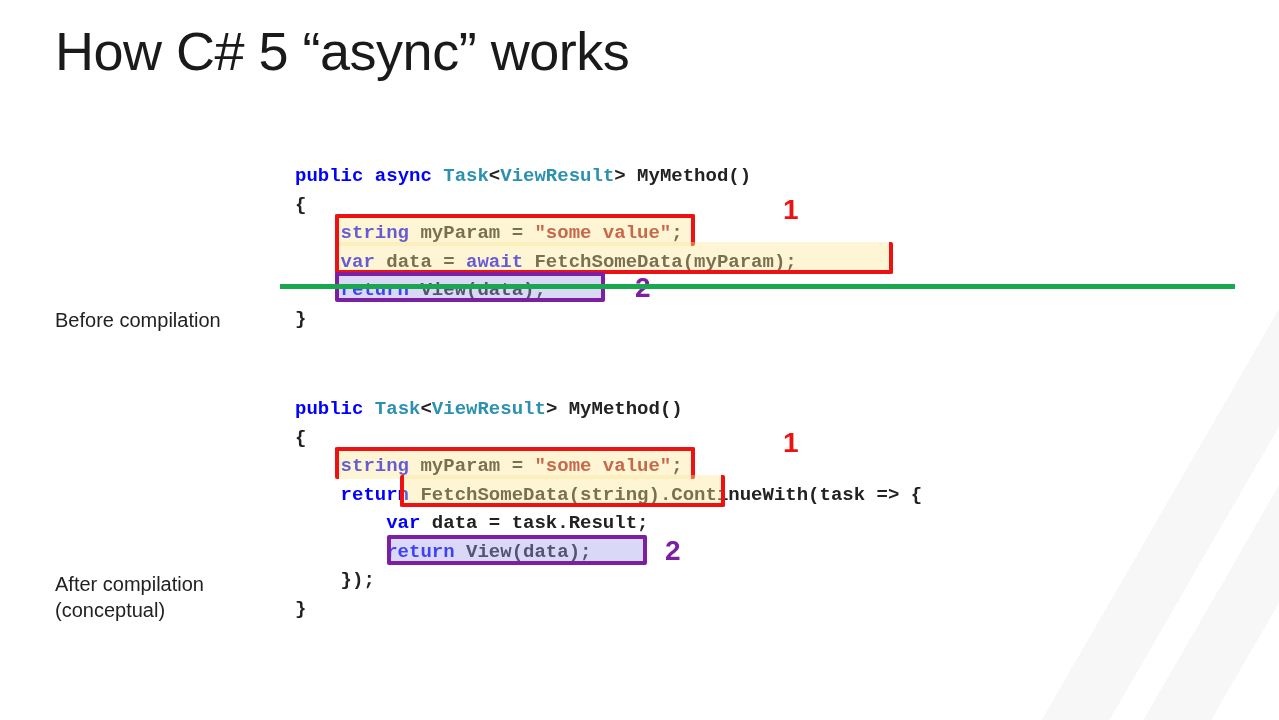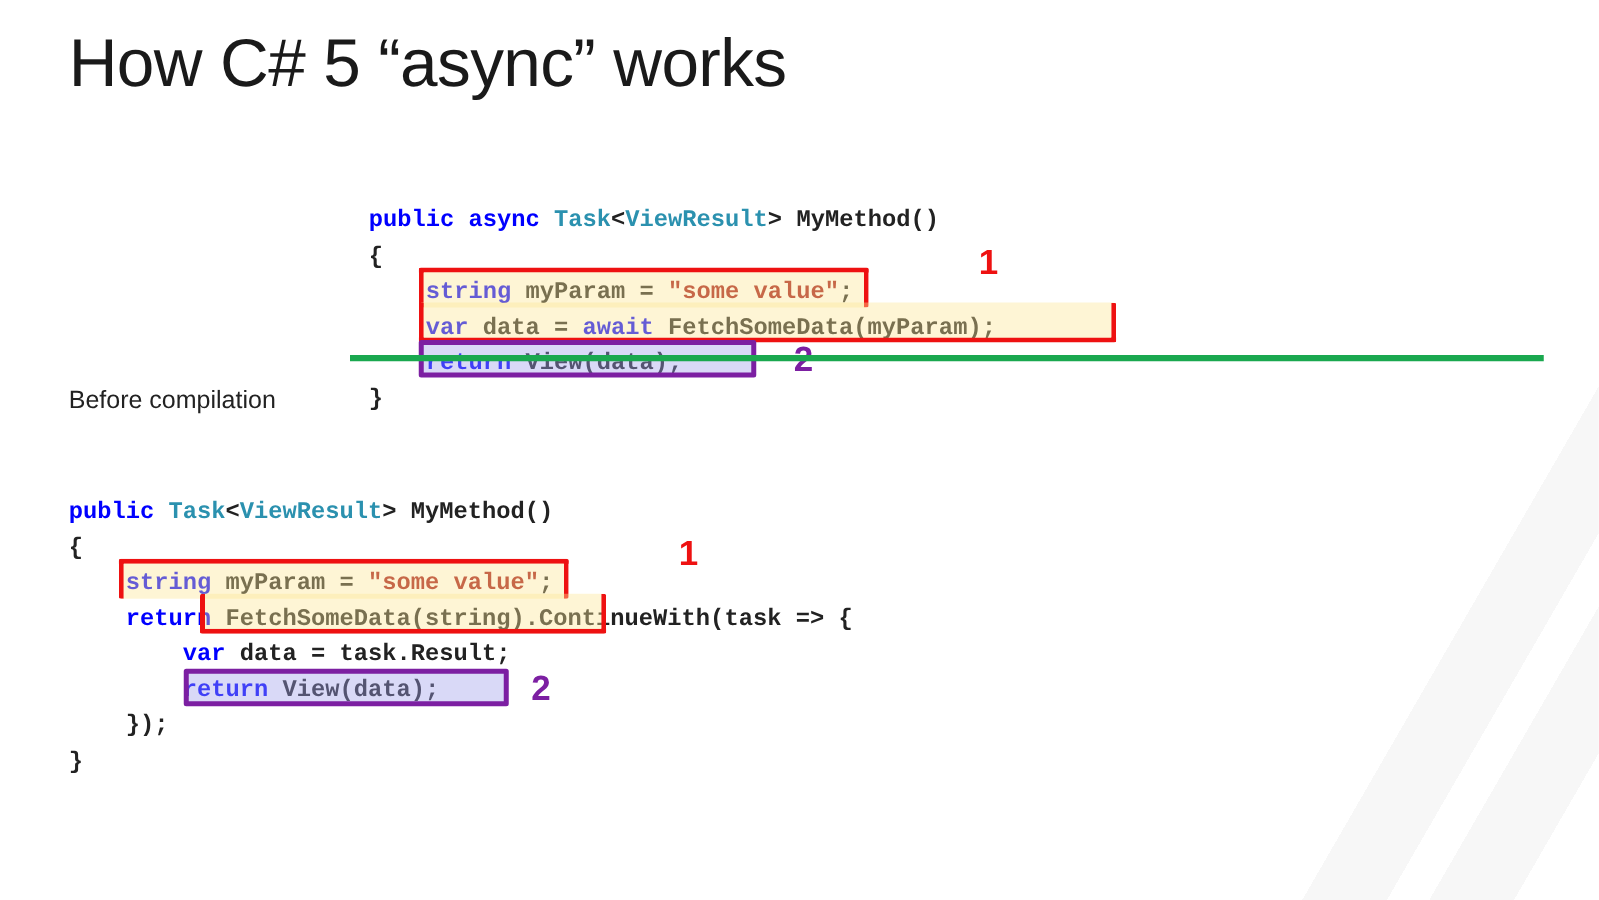--- a/index.html
+++ b/index.html
@@ -110,20 +110,21 @@
       <div class="box" style="left:40px; top:52px; width:360px; height:32px; border-color:#e11; border-bottom:none; background:rgba(253,230,150,0.4);"></div>
       <div class="box" style="left:40px; top:80px; width:558px; height:32px; border-color:#e11; border-top:none; background:rgba(253,230,150,0.4);"></div>
       <div class="num-label red" style="left:488px; top:32px;">1</div>
 
       <div class="box" style="left:40px; top:110px; width:270px; height:30px; border-color:#7c1fa2; background:rgba(160,160,235,0.4);"></div>
       <div class="num-label purple" style="left:340px; top:110px;">2</div>
     </div>
   </div>
 
   <div class="row">
+    <div class="row-label">After compilation (conceptual)</div>
     <div class="code-col">
 <pre class="code"><span class="kw">public</span> <span class="type">Task</span>&lt;<span class="type">ViewResult</span>&gt;<span> MyMethod()</span>
 <span>{</span>
     <span class="kw">string</span><span> myParam = </span><span class="str">"some value"</span><span>;</span>
     <span class="kw">return</span><span> FetchSomeData(string)</span><span>.ContinueWith(task =&gt; {</span>
         <span class="kw">var</span><span> data = task.Result;</span>
         <span class="kw">return</span><span> View(data);</span>
 <span>    });</span>
 <span>}</span></pre>
 

